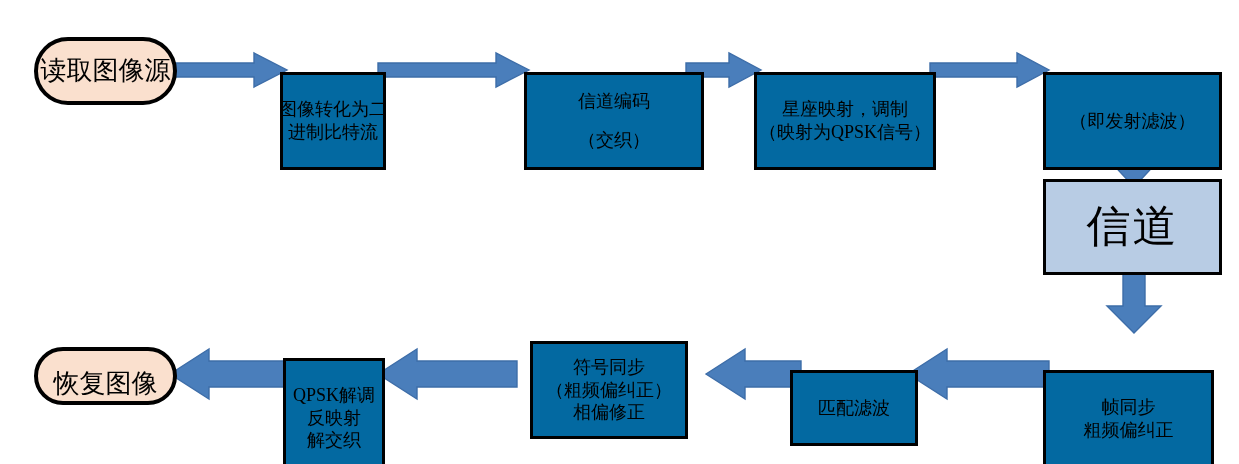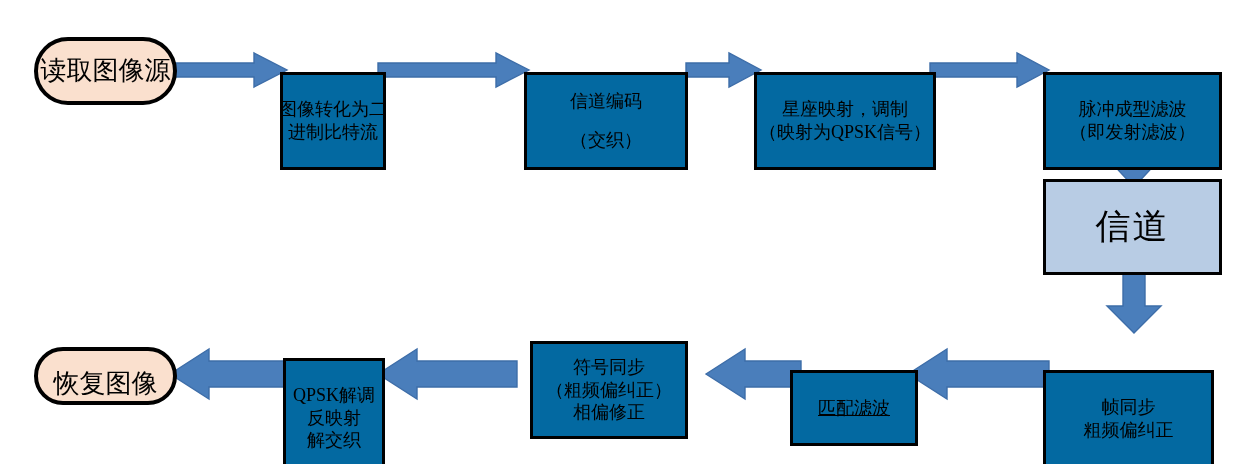--- a/index.html
+++ b/index.html
@@ -44,21 +44,21 @@
   .pill {
     border: 4px solid #000000;
     background: #FAE0CE;
     border-radius: 34px;
     font-size: 26px;
   }
 
   .channel {
     border: 3px solid #000000;
     background: #B8CCE4;
-    font-size: 35px;
+    font-size: 44px;
     letter-spacing: 2px;
   }
 
   
   .arrow {
     position: absolute;
     z-index: 2;
   }
   .arrow svg { display: block; overflow: visible; }
 </style>
@@ -129,45 +129,44 @@
 
   <div class="node pill" style="left:34px; top:37px; width:143px; height:68px;">
     <span class="ln">读取图像源</span>
   </div>
 
   <div class="node rect" style="left:280px; top:27px; width:106px; height:98px;">
     <span class="ln">图像转化为二</span>
     <span class="ln">进制比特流</span>
   </div>
 
-  <div class="node rect" style="left:524px; top:27px; width:164px; height:98px;gap:16px;">
+  <div class="node rect" style="left:524px; top:27px; width:180px; height:98px;gap:16px;">
     <span class="ln">信道编码</span>
     <span class="ln">（交织）</span>
   </div>
 
   <div class="node rect" style="left:754px; top:27px; width:182px; height:98px;">
     <span class="ln">星座映射，调制</span>
     <span class="ln">（映射为QPSK信号）</span>
   </div>
 
   <div class="node rect" style="left:1043px; top:27px; width:179px; height:98px;">
-    <span class="ln">脉冲成型滤波</span>
     <span class="ln">（即发射滤波）</span>
   </div>
 
   <div class="node channel" style="left:1043px; top:179px; width:179px; height:96px;">
     <span class="ln">信道</span>
   </div>
 
   <div class="node rect" style="left:1043px; top:325px; width:171px; height:98px;">
     <span class="ln">帧同步</span>
     <span class="ln">粗频偏纠正</span>
   </div>
 
-  <div class="node rect" style="left:790px; top:325px; width:128px; height:76px;text-decoration:underline;">
+  <div class="node rect" style="left:790px; top:325px; width:128px; height:76px;">
     <span class="ln">匹配滤波</span>
   </div>
 
   <div class="node rect" style="left:530px; top:296px; width:158px; height:98px;">
     <span class="ln">符号同步</span>
     <span class="ln">（粗频偏纠正）</span>
     <span class="ln">相偏修正</span>
   </div>
 
   <div class="node rect" style="left:283px; top:313px; width:102px; height:120px;">

